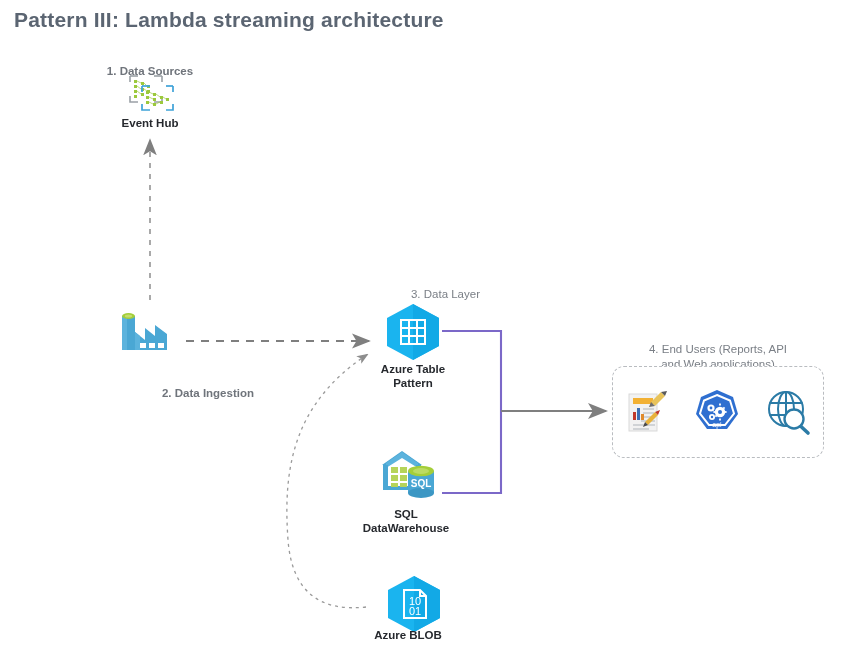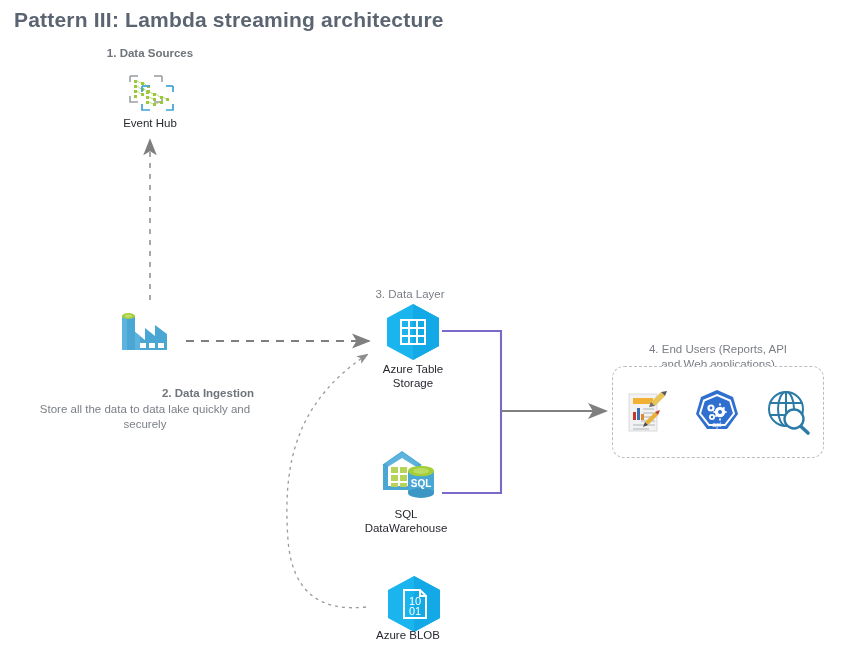--- a/index.html
+++ b/index.html
@@ -40,20 +40,21 @@
   }
   .lbl.bold { font-weight: bold; color: #6f747b; }
 
   .node-cap {
     position: absolute;
     font-size: 11.5px;
     line-height: 14px;
     color: #26292e;
     text-align: center;
     white-space: pre;
+    font-weight: bold;
   }
 
   
   .eventhub { position: absolute; left: 126px; top: 72px; width: 48px; height: 40px; }
   
   .factory { position: absolute; left: 114px; top: 306px; width: 60px; height: 52px; }
   
   .hexnode { position: absolute; width: 60px; height: 60px; }
   
   .warehouse { position: absolute; left: 378px; top: 447px; width: 60px; height: 52px; }
@@ -100,21 +101,21 @@
 
     <g>
       <path d="M 442 331 L 501 331 L 501 493 L 442 493" fill="none" stroke="#7b68c8" stroke-width="2.1"></path>
     </g>
 
     <g>
       <line x1="501" y1="411" x2="606" y2="411" stroke="#7f7f7f" stroke-width="2" marker-end="url(#ah-gray)"></line>
     </g>
   </svg>
 
-  <div class="lbl bold" style="left:90px; top:46px; width:120px;">1. Data Sources</div>
+  <div class="lbl bold" style="left:90px; top:64px; width:120px;">1. Data Sources</div>
 
   <div class="eventhub">
     <svg viewBox="0 0 48 40" width="48" height="40">
 
       <g fill="none" stroke="#9aa0a6" stroke-width="1.6">
         <path d="M4,4 L12,4"></path>
           <path d="M4,4 L4,10"></path>
         <path d="M28,4 L36,4"></path>
           <path d="M36,4 L36,10"></path>
         <path d="M4,24 L4,30 L12,30"></path>
@@ -184,40 +185,38 @@
       <path d="M21,44 L21,26 L31,34 L31,22 L41,30 L41,19 L53,28 L53,44 Z" fill="#4aa7d4"></path>
       <path d="M21,44 L21,26 L26,30 L26,44 Z" fill="#5cb3dd"></path>
 
       <rect x="26" y="37" width="6" height="5" fill="#ffffff"></rect>
       <rect x="35" y="37" width="6" height="5" fill="#ffffff"></rect>
       <rect x="44" y="37" width="6" height="5" fill="#ffffff"></rect>
     </svg>
   </div>
 
   <div class="lbl bold" style="left:36px; top:386px; width:218px;text-align:right;">2. Data Ingestion</div>
-  <div class="lbl" style="left:26px; top:402px; width:238px;">Store all the data to data lake quickly and
-securely</div>
-
-  <div class="lbl" style="left:340px; top:287px; width:140px; text-align:center;">3. Data Layer</div>
+
+  <div class="lbl" style="left:340px; top:287px; width:140px; text-align:right;">3. Data Layer</div>
 
   <div class="hexnode" style="left:383px; top:302px;">
     <svg viewBox="0 0 60 60" width="60" height="60">
       <polygon points="30,2 56,16 56,44 30,58 4,44 4,16" fill="#1ab4ef"></polygon>
       <polygon points="30,2 56,16 56,44 30,58" fill="#12a9e6"></polygon>
       <g stroke="#ffffff" stroke-width="2" fill="none">
         <rect x="18" y="18" width="24" height="24"></rect>
         <path d="M18,26 L42,26"></path>
         <path d="M18,34 L42,34"></path>
         <path d="M26,18 L26,42"></path>
         <path d="M34,18 L34,42"></path>
       </g>
     </svg>
   </div>
   <div class="node-cap" style="left:358px; top:362px; width:110px;">Azure Table
-Storage</div>
+Pattern</div>
 
   <div class="warehouse">
     <svg viewBox="0 0 60 52" width="60" height="52">
 
       <path d="M4,18 L24,4 L44,18 L38,18 L24,9 L10,18 Z" fill="#4aa7d4"></path>
       <path d="M8,16 L24,5 L40,16 L40,21 L24,11 L8,21 Z" fill="#5cb3dd"></path>
 
       <rect x="5" y="18" width="5" height="24" fill="#4aa7d4"></rect>
       <rect x="38" y="18" width="5" height="24" fill="#4aa7d4"></rect>
       <rect x="5" y="39" width="38" height="4" fill="#4aa7d4"></rect>

